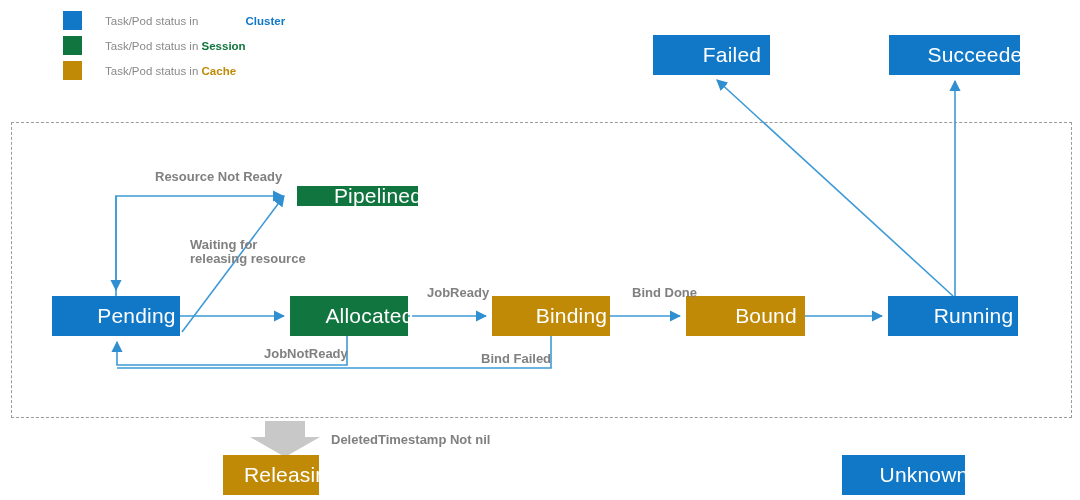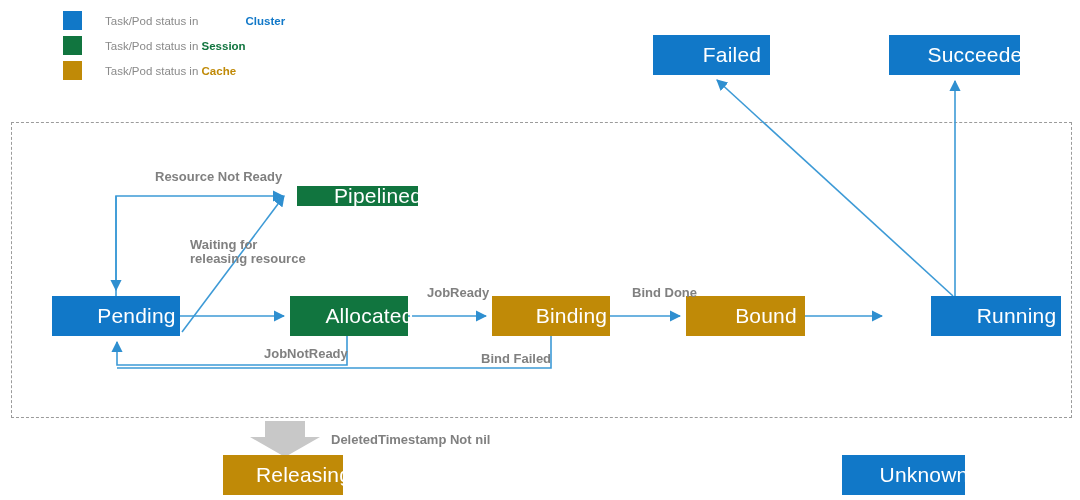--- a/index.html
+++ b/index.html
@@ -152,30 +152,30 @@
       </div>
       <div class="node session" style="left: 290px; top: 296px; width: 118px; height: 40px;">
         <span>Allocated</span>
       </div>
       <div class="node cache" style="left: 492px; top: 296px; width: 118px; height: 40px;">
         <span>Binding</span>
       </div>
       <div class="node cache" style="left: 686px; top: 296px; width: 119px; height: 40px; justify-content: center;">
         <span>Bound</span>
       </div>
-      <div class="node cluster" style="left: 888px; top: 296px; width: 130px; height: 40px; margin-left: 43px;">
+      <div class="node cluster" style="left: 888px; top: 296px; width: 130px; height: 40px;">
         <span>Running</span>
       </div>
       <div class="node cluster" style="left: 653px; top: 35px; width: 117px; height: 40px;">
         <span>Failed</span>
       </div>
       <div class="node cluster" style="left: 889px; top: 35px; width: 131px; height: 40px;">
         <span>Succeede</span>
       </div>
-      <div class="node cache" style="left: 223px; top: 455px; width: 120px; height: 40px; text-align: center;">
+      <div class="node cache" style="left: 223px; top: 455px; width: 96px; height: 40px; text-align: center;">
         <span>Releasing</span>
       </div>
       <div class="node cluster" style="left: 842px; top: 455px; width: 123px; height: 40px;">
         <span>Unknown</span>
       </div>
     </div>
 
   <div id="edge-labels">
       <div class="edge-label" style="left: 155px; top: 170px;">Resource Not Ready</div>
       <div class="edge-label" style="left: 190px; top: 238px;">Waiting for

